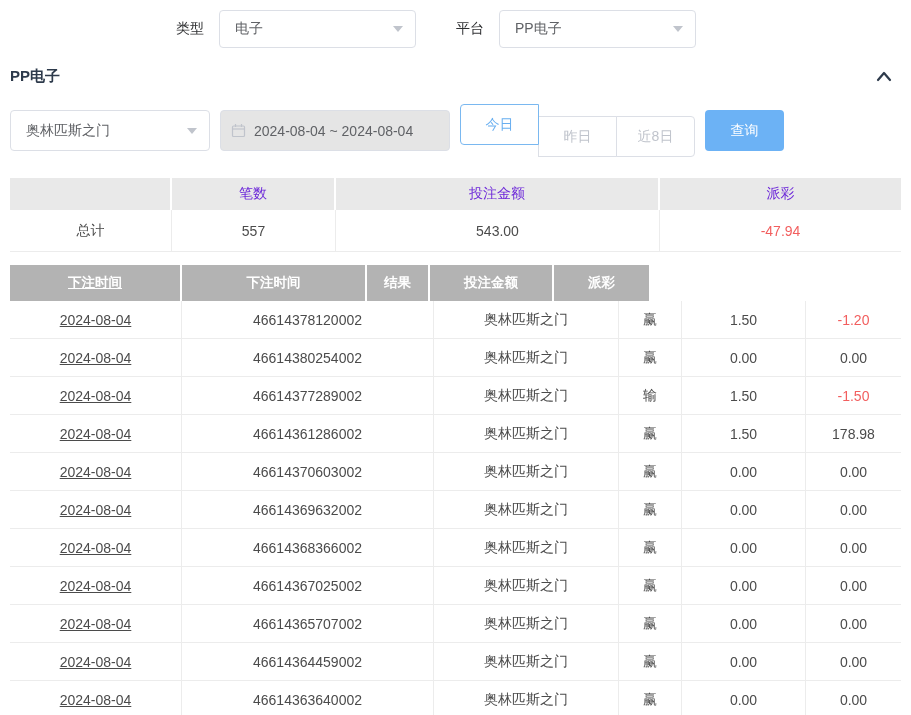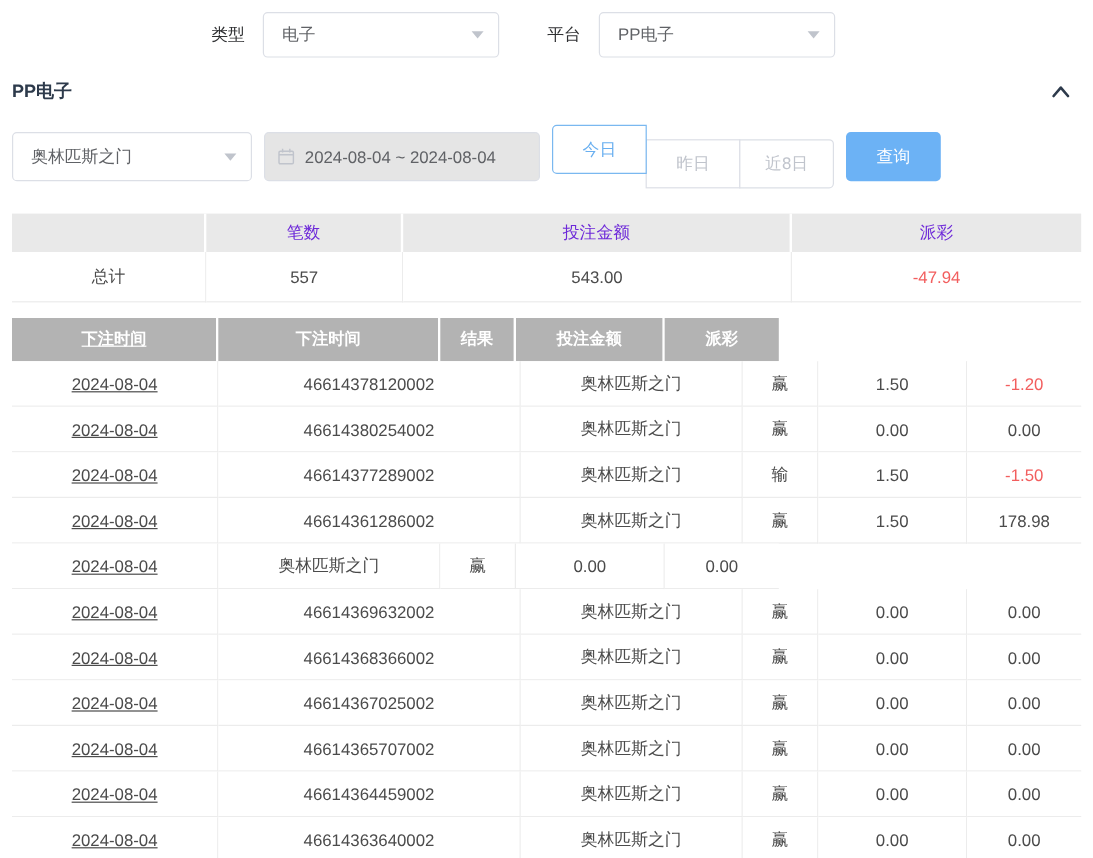--- a/index.html
+++ b/index.html
@@ -165,20 +165,21 @@
       <div class="trow">
     <div class="cell mc1">2024-08-04</div>
     <div class="cell mc2">46614361286002</div>
     <div class="cell mc3">奥林匹斯之门</div>
     <div class="cell mc4">赢</div>
     <div class="cell mc5 money">1.50</div>
     <div class="cell mc6 money">178.98</div>
   </div>
       <div class="trow">
     <div class="cell mc1">2024-08-04</div>
+    <div class="cell mc2">46614370603002</div>
     <div class="cell mc3">奥林匹斯之门</div>
     <div class="cell mc4">赢</div>
     <div class="cell mc5 money">0.00</div>
     <div class="cell mc6 money">0.00</div>
   </div>
       <div class="trow">
     <div class="cell mc1">2024-08-04</div>
     <div class="cell mc2">46614369632002</div>
     <div class="cell mc3">奥林匹斯之门</div>
     <div class="cell mc4">赢</div>

